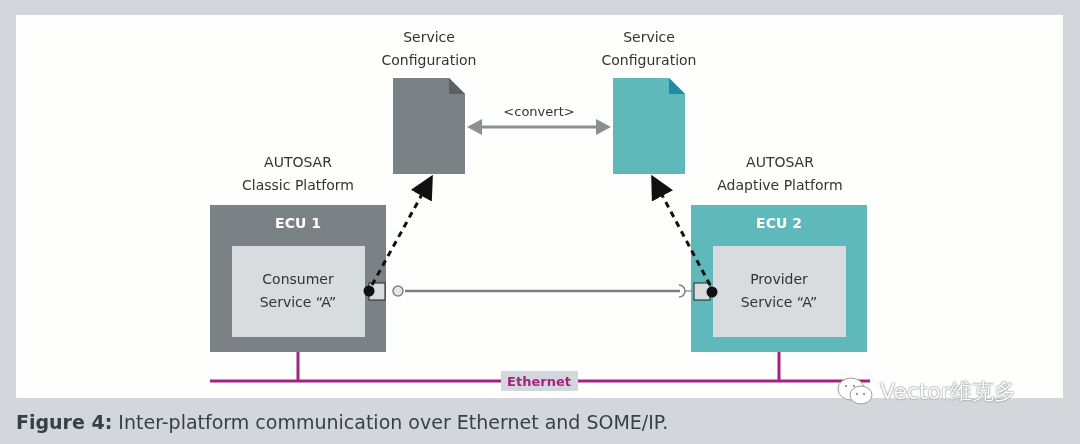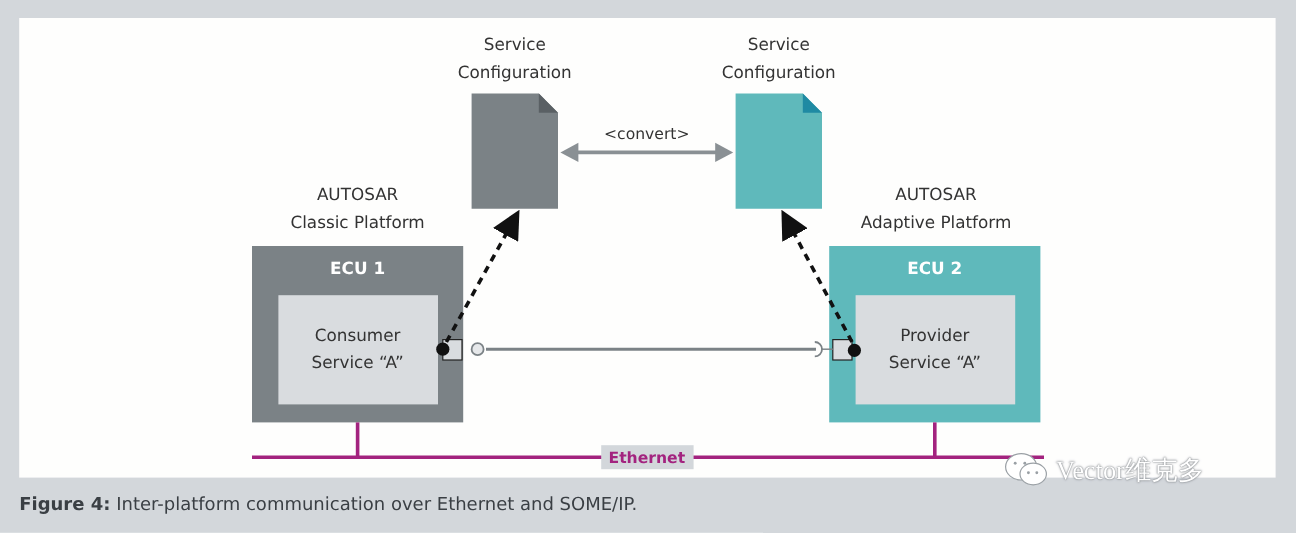--- a/index.html
+++ b/index.html
@@ -9,29 +9,28 @@
     font-family: "DejaVu Sans", "Liberation Sans", sans-serif;
     position: relative;
   }
   #panel {
     position: absolute; left: 16px; top: 15px; width: 1047px; height: 383px;
     background: #fefefd;
   }
   #diagram { position: absolute; left: 0; top: 0; }
   .caption {
     position: absolute; left: 16px; top: 411px;
-    font-size: 15px; color: #3a3f44;
+    font-size: 19px; color: #3a3f44;
   }
   .caption b { font-weight: bold; }
   .watermark {
     position: absolute; left: 836px; top: 376px;
     display: flex; align-items: center; gap: 4px;
     color: #ffffff; font-size: 22px;
     text-shadow: 0 0 2px #7a7f84, 0 0 1px #7a7f84;
-    font-family: Liberation Serif, serif;
   }
 </style>
 </head>
 <body>
 
 <div id="panel"></div>
 
 <svg id="diagram" width="1080" height="444" viewBox="0 0 1080 444">
   <defs>
     <marker id="arrowDark" markerWidth="8" markerHeight="8" refX="6" refY="4" orient="auto">

